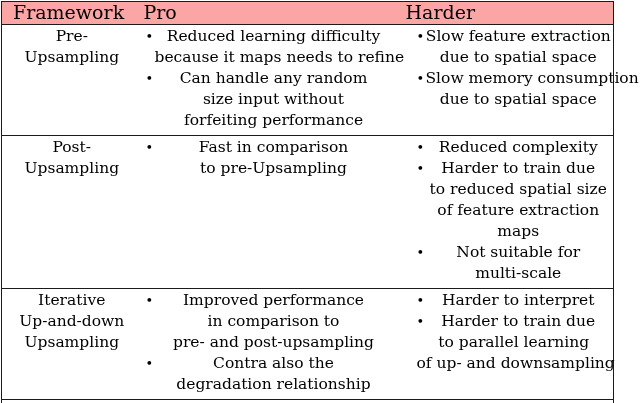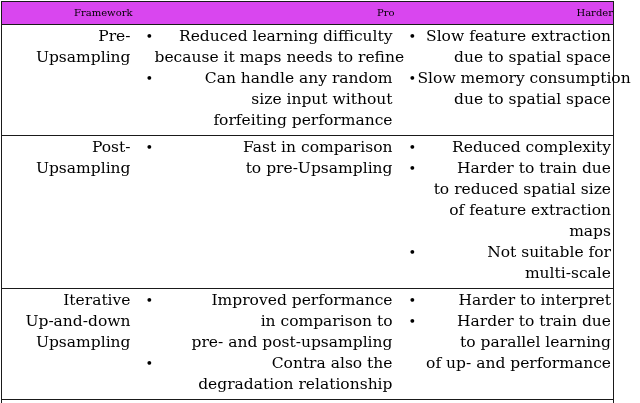--- a/index.html
+++ b/index.html
@@ -32,32 +32,32 @@
     border: 1.5px solid #1a1a1a;
     background: #ffffff;
   }
 
   table.compare col.c-framework { width: 131px; }
   table.compare col.c-pro       { width: 262px; }
   table.compare col.c-contra    { width: 219px; }
 
   table.compare thead th {
     font-weight: normal;
-    text-align: right;
+    text-align: left;
     vertical-align: top;
-    font-size: 10px;
+    font-size: 19px;
     line-height: 19px;
     padding: 1px 0 2px 11px;
     border-bottom: 1.5px solid #1a1a1a;
-    background: #d946ef;
+    background: #fca5a5;
   }
 
   table.compare tbody td {
     vertical-align: top;
-    text-align: right;
+    text-align: center;
     font-size: 15.5px;
     line-height: 21px;
     padding: 1px 2px 4px 11px;
     border-top: 1.5px solid #1a1a1a;
     background: #ffffff;
   }
   table.compare tbody tr:first-child td {
     border-top: none;
   }
 
@@ -95,21 +95,21 @@
 
   
   ul.blist.flush > li .cont {
     margin-left: -9px;
   }
 
   .first-line { display: block; white-space: nowrap; }
 
   
   td.col-pro ul.blist { margin-left: 2px; }
-  td.col-contra ul.blist { margin-left: 3px; }
+  td.col-contra ul.blist { margin-left: 11px; }
 </style>
 </head>
 <body>
 
 <div id="table-wrap">
   <table class="compare">
     <colgroup>
       <col class="c-framework">
       <col class="c-pro">
       <col class="c-contra">
@@ -204,21 +204,21 @@
             </ul>
           </td>
           <td class="col-contra">
             <ul class="blist flush">
               <li>
                 <span class="first-line">Harder to interpret</span>
               </li>
               <li>
                 <span class="first-line">Harder to train due</span>
                 <span class="cont">to parallel learning</span>
-                <span class="cont">of up- and performance</span>
+                <span class="cont">of up- and downsampling</span>
               </li>
             </ul>
           </td>
         </tr>
         <tr>
           <td class="col-framework">
             <span class="fw-line">Progressive</span>
           </td>
           <td class="col-pro">
             <ul class="blist">

